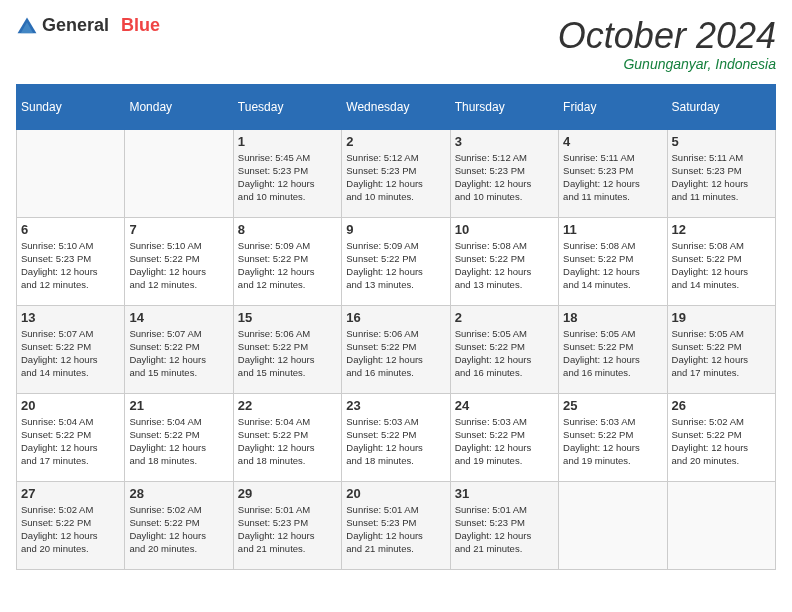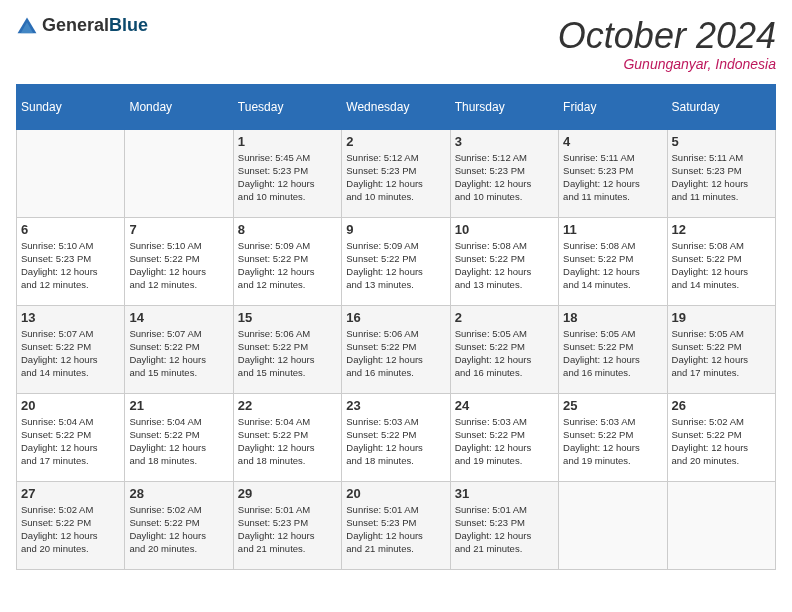--- a/index.html
+++ b/index.html
@@ -23,40 +23,41 @@
     }
     .logo-text-general {
       font-size: 18px;
       font-weight: bold;
       color: #333;
       line-height: 1;
     }
     .logo-text-blue {
       font-size: 18px;
       font-weight: bold;
-      color: #0c4a6e;
+      color: #ef4444;
       line-height: 1;
+      padding-left: 12px;
     }
     .logo-icon {
       width: 22px;
       height: 22px;
     }
     .title-block {
       text-align: right;
       font-style: italic;
     }
     .month-title {
       font-size: 36px;
       font-weight: 300;
       color: #333;
       line-height: 1.1;
     }
     .subtitle {
       font-size: 14px;
-      color: #be185d;
+      color: #15803d;
     }
     .calendar {
       width: 100%;
       border-collapse: collapse;
       font-size: 11px;
     }
     .calendar thead tr th {
       background-color: #2a6db5;
       color: #fff;
       padding: 15px 4px;

